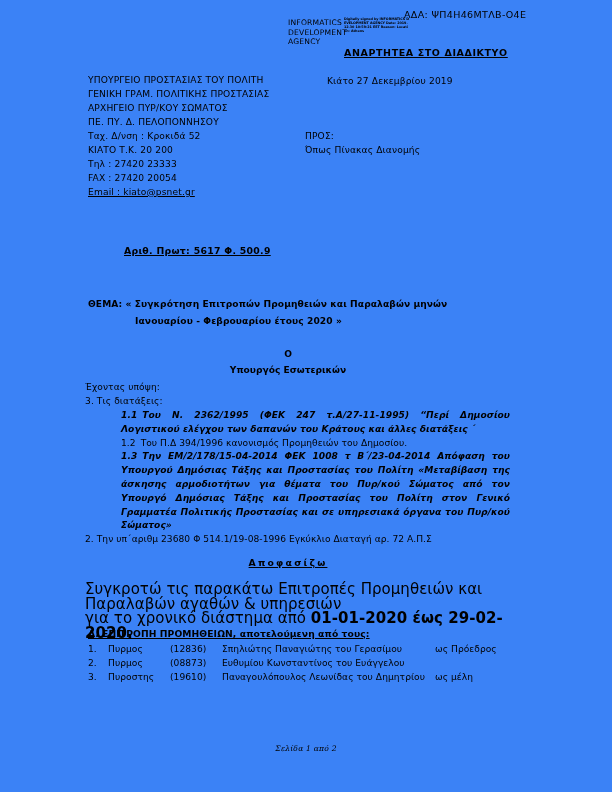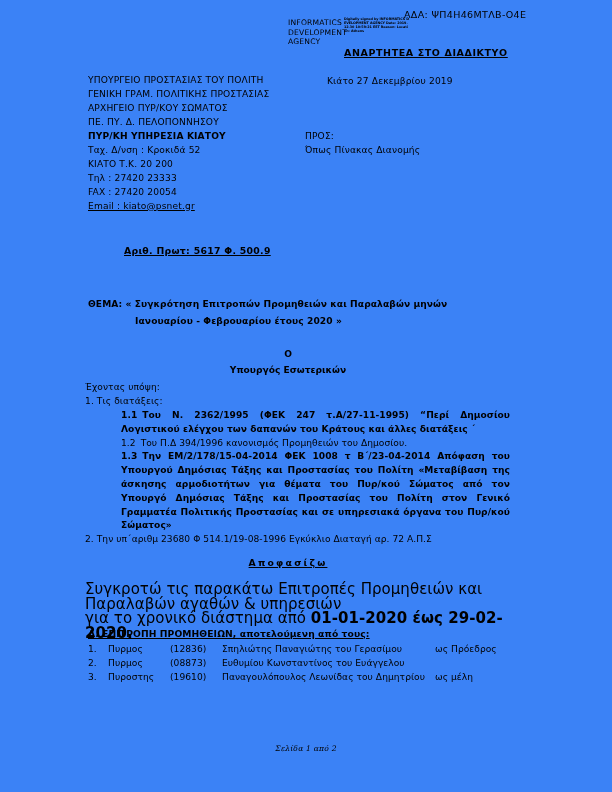--- a/index.html
+++ b/index.html
@@ -182,20 +182,21 @@
   }
   #provisions .item2 {
     display: block;
     padding-left: 0;
     white-space: nowrap;
   }
 
   .prov-justify {
     text-align: justify;
     text-align-last: left;
+    font-style: italic;
   }
 
   
   #decides {
     left: 88px;
     top: 557px;
     width: 400px;
     text-align: center;
     font-size: 9.3px;
     font-weight: bold;
@@ -272,21 +273,20 @@
     <div id="signature-block">Digitally signed by INFORMATICS DEVELOPMENT AGENCY Date: 2019.12.30 10:59:21 EET Reason: Location: Athens</div>
   </div>
 
   <div class="abs" id="anartitea">ΑΝΑΡΤΗΤΕΑ ΣΤΟ ΔΙΑΔΙΚΤΥΟ</div>
 
   <div class="abs" id="letterhead">
     <div class="ln">ΥΠΟΥΡΓΕΙΟ ΠΡΟΣΤΑΣΙΑΣ ΤΟΥ ΠΟΛΙΤΗ</div>
     <div class="ln">ΓΕΝΙΚΗ ΓΡΑΜ. ΠΟΛΙΤΙΚΗΣ ΠΡΟΣΤΑΣΙΑΣ</div>
     <div class="ln">ΑΡΧΗΓΕΙΟ ΠΥΡ/ΚΟΥ ΣΩΜΑΤΟΣ</div>
     <div class="ln">ΠΕ. ΠΥ. Δ. ΠΕΛΟΠΟΝΝΗΣΟΥ</div>
-    <div class="ln svc">ΠΥΡ/ΚΗ ΥΠΗΡΕΣΙΑ ΚΙΑΤΟΥ</div>
     <div class="ln">Ταχ. Δ/νση : Κροκιδά 52</div>
     <div class="ln">ΚΙΑΤΟ  Τ.Κ.  20 200</div>
     <div class="ln">Τηλ    : 27420 23333</div>
     <div class="ln">FAX    : 27420 20054</div>
     <div class="ln"><span class="email">Email : kiato@psnet.gr</span></div>
   </div>
 
   <div class="abs" id="place-date">Κιάτο  27 Δεκεμβρίου 2019</div>
 
   <div class="abs" id="recipient">
@@ -301,21 +301,21 @@
     <span class="l2">Ιανουαρίου - Φεβρουαρίου έτους 2020 »</span>
   </div>
 
   <div class="abs" id="minister">
     <div>Ο</div>
     <div>Υπουργός Εσωτερικών</div>
   </div>
 
   <div class="abs" id="preamble">
     <span class="ln">Έχοντας υπόψη:</span>
-    <span class="ln">1. Τις διατάξεις:</span>
+    <span class="ln">3. Τις διατάξεις:</span>
   </div>
 
   <div class="abs" id="provisions">
     <span class="prov bold prov-justify">
       <span class="num">1.1</span><span class="hang">Του Ν. 2362/1995 (ΦΕΚ 247 τ.Α/27-11-1995) “Περί Δημοσίου Λογιστικού ελέγχου των δαπανών του Κράτους και άλλες διατάξεις ΄</span>
     </span>
     <span class="prov">
       <span class="num">1.2</span><span class="hang">Του Π.Δ 394/1996 κανονισμός Προμηθειών του Δημοσίου.</span>
     </span>
     <span class="prov bold prov-justify">

